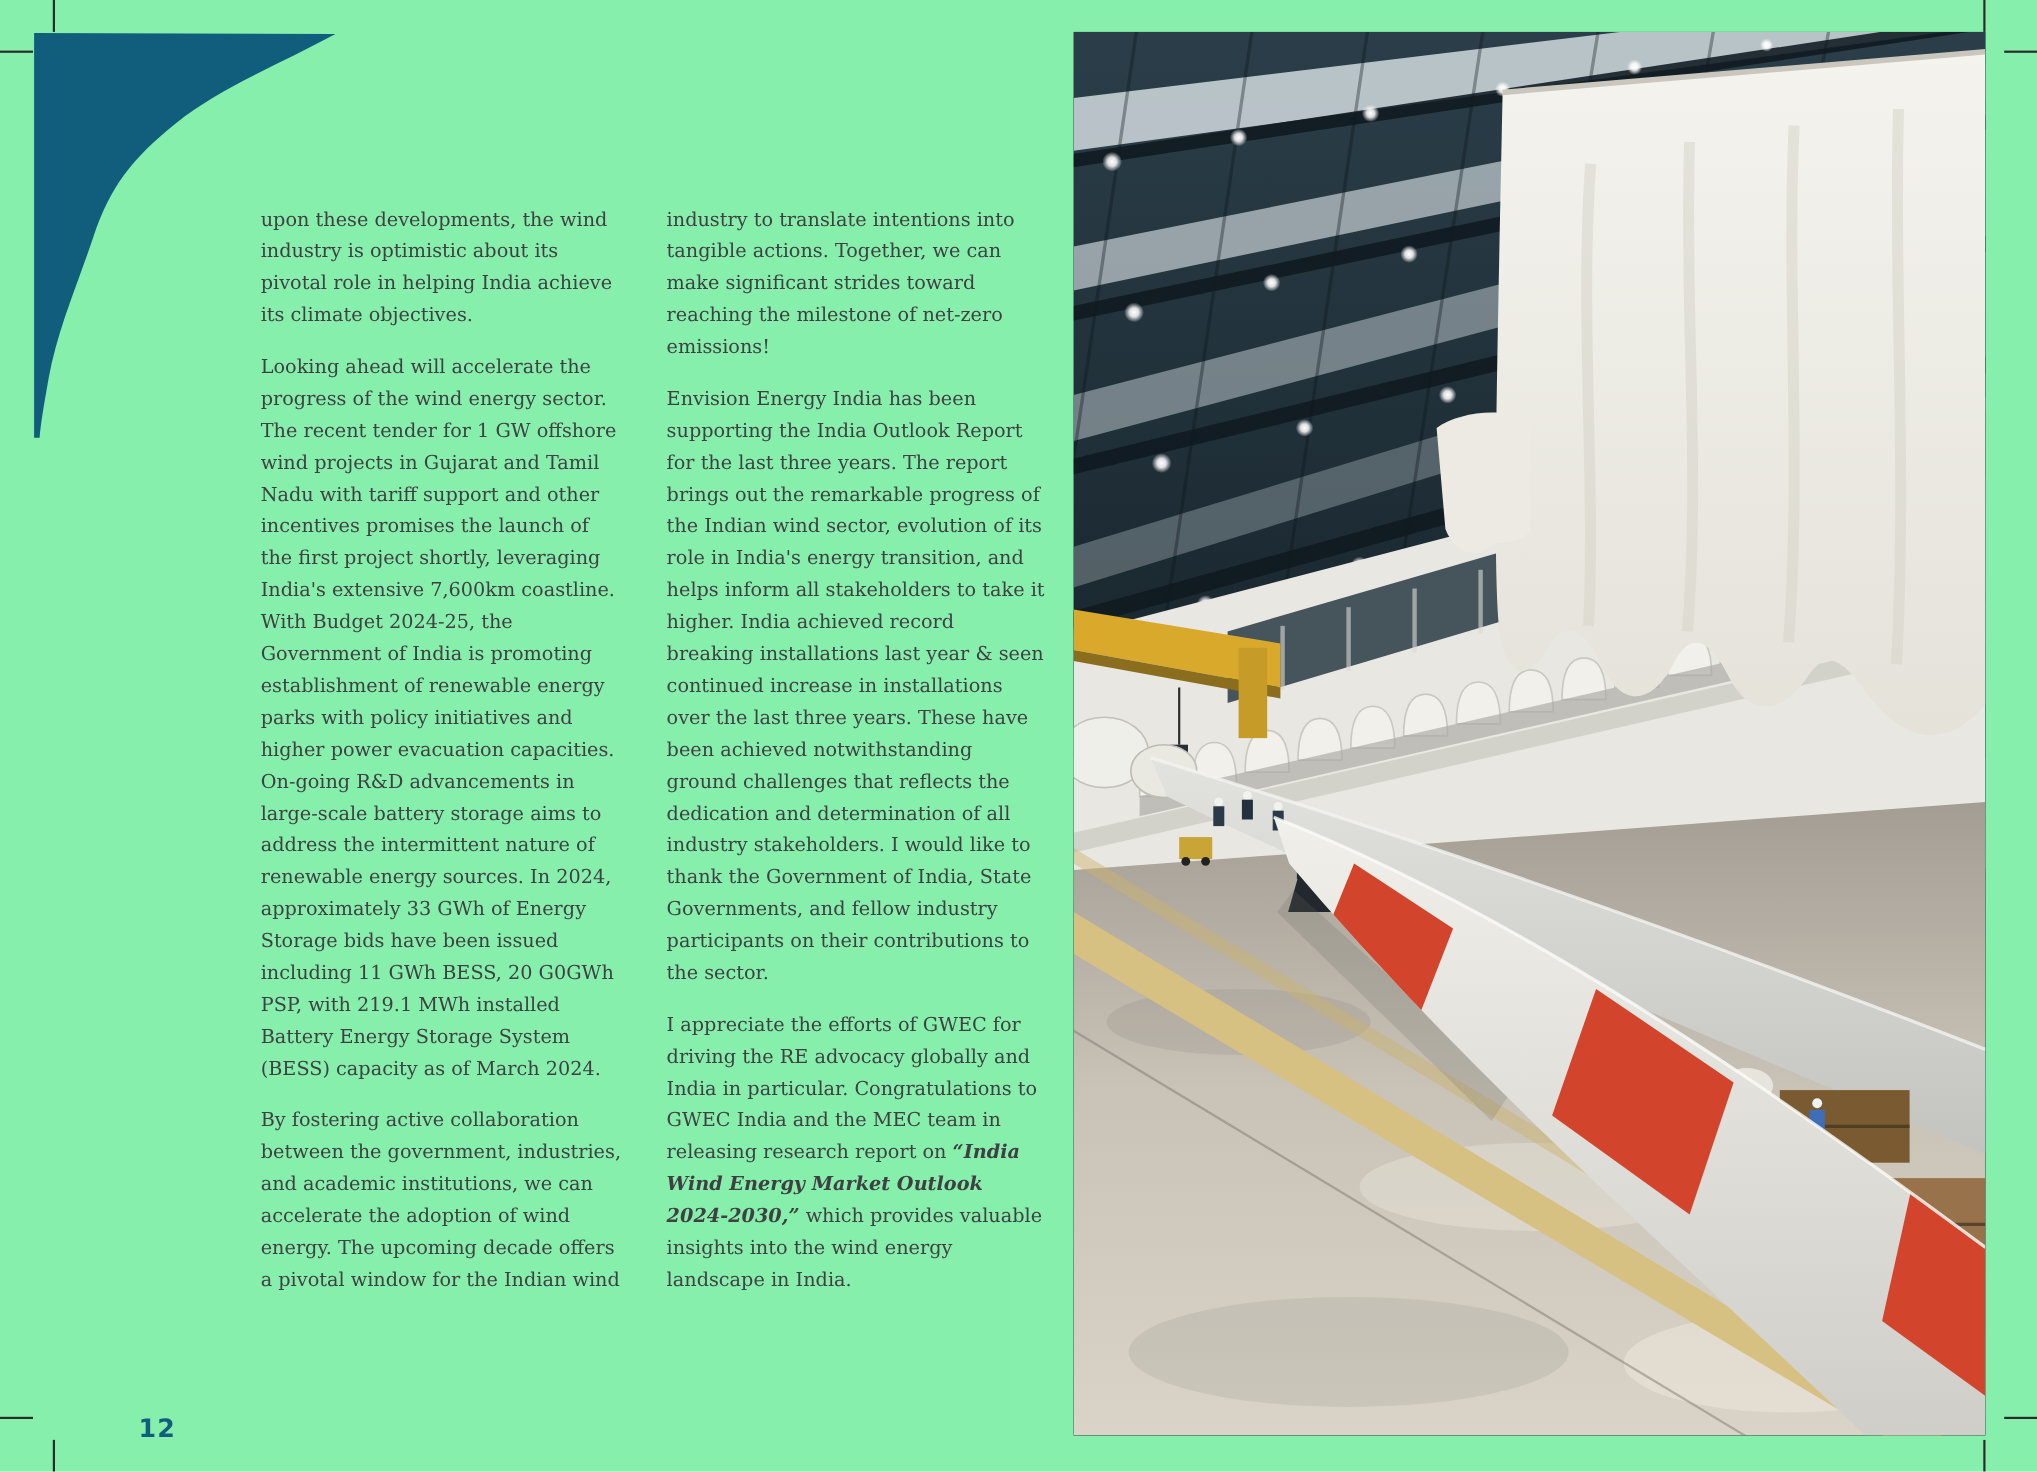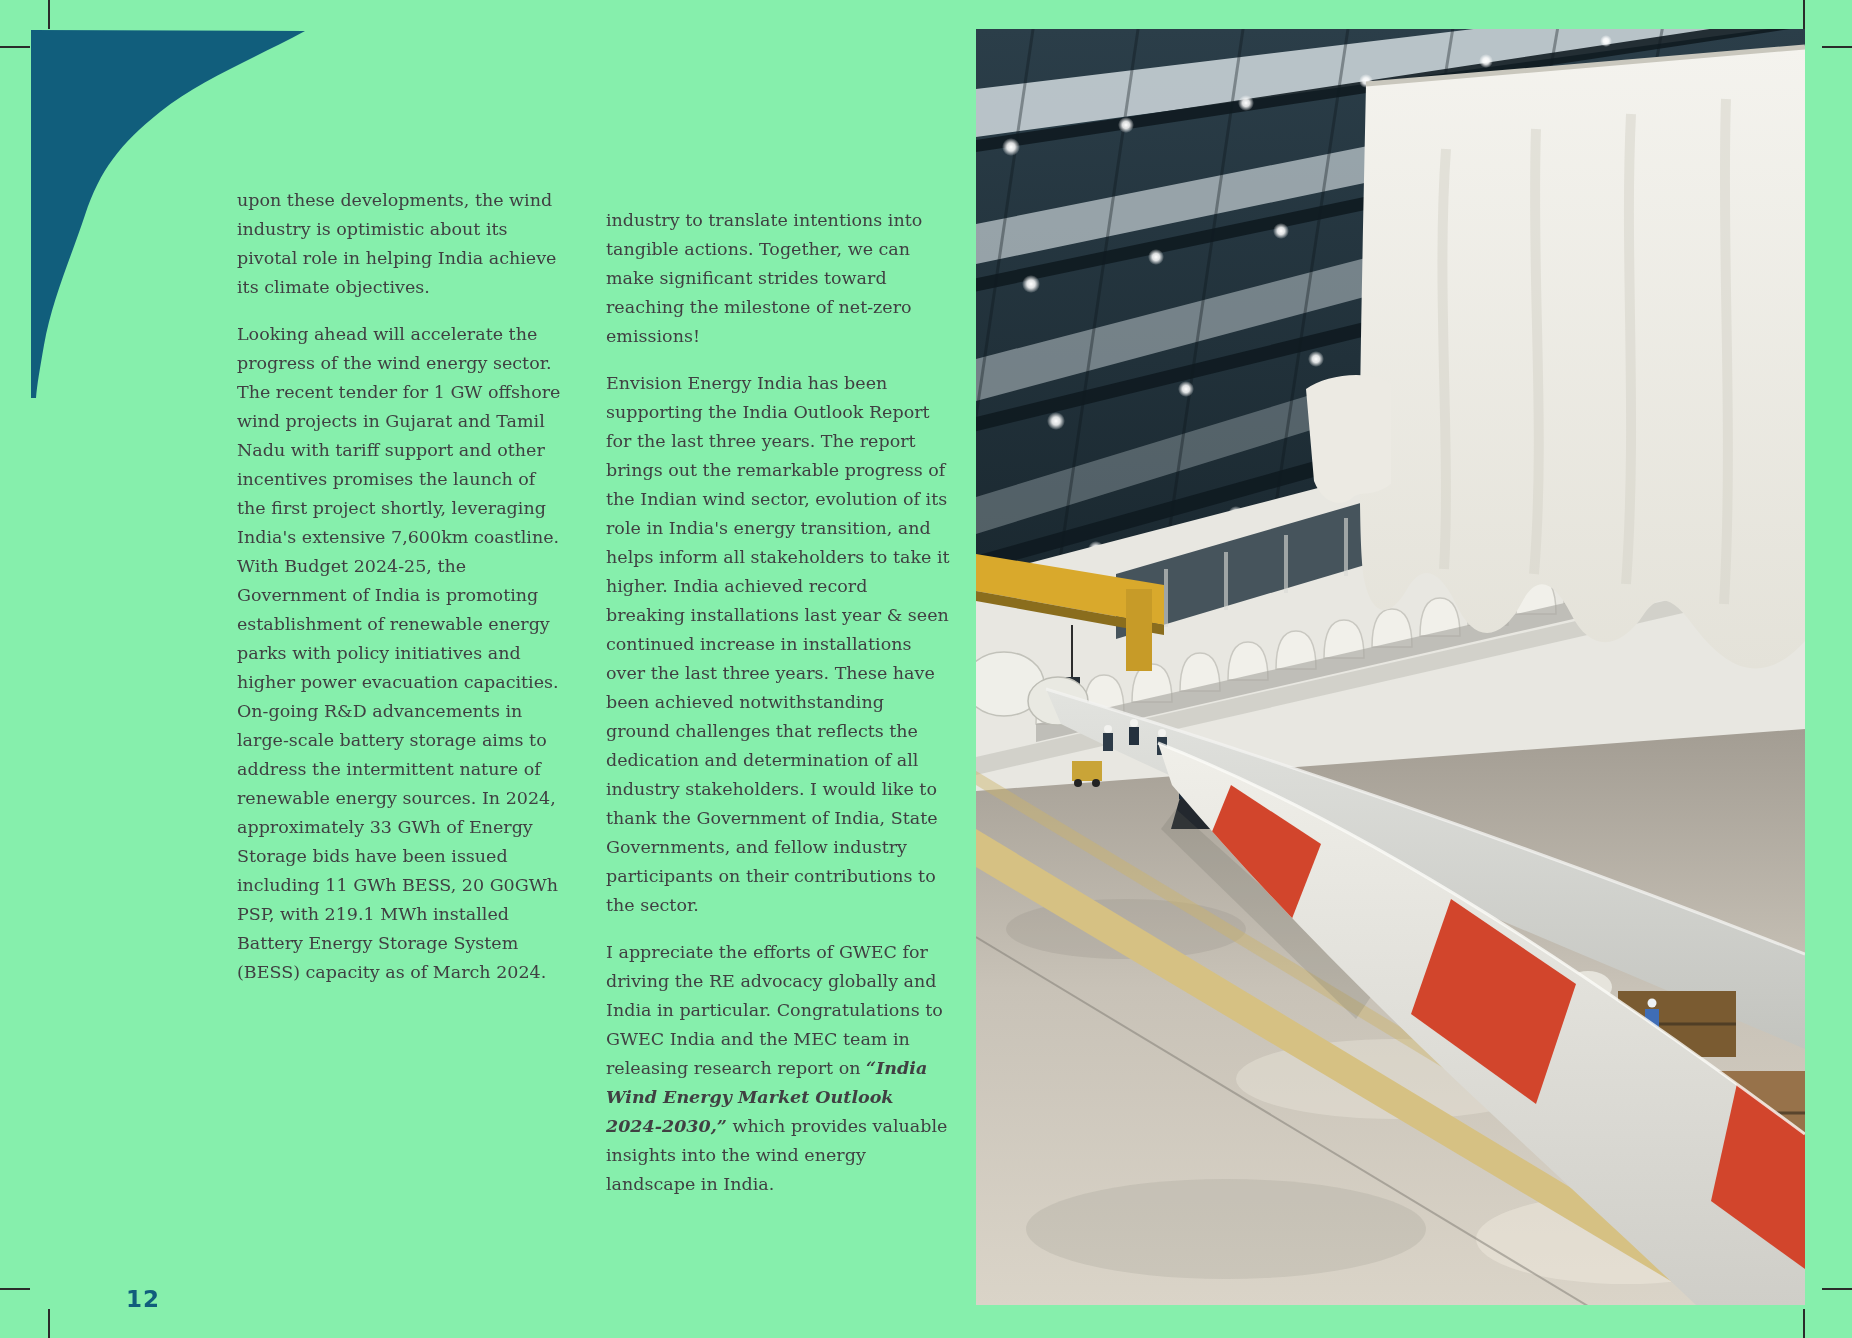--- a/index.html
+++ b/index.html
@@ -47,23 +47,24 @@
   <div class="crop h" style="left:1822px;top:1288px;"></div>
   <div class="crop v" style="left:1803px;top:1309px;"></div>
 
   <svg class="swoosh" viewBox="0 0 340 420" aria-hidden="true">
     <path id="swoosh-path" fill="#115e7c" d="M31,30 L305,31 C255,58 200,80 160,112 C120,144 100,170 85,215 C70,260 52,300 44,345 C40,368 37,385 36,398 L31,398 Z"></path>
   </svg>
 
   <div class="col col-left" style="color: rgb(64, 64, 66);">
     <p>upon these developments, the wind industry is optimistic about its pivotal role in helping India achieve its climate objectives.</p>
     <p>Looking ahead will accelerate the progress of the wind energy sector. The recent tender for 1 GW offshore wind projects in Gujarat and Tamil Nadu with tariff support and other incentives promises the launch of the first project shortly, leveraging India's extensive 7,600km coastline. With Budget 2024-25, the Government of India is promoting establishment of renewable energy parks with policy initiatives and higher power evacuation capacities. On-going R&amp;D advancements in large-scale battery storage aims to address the intermittent nature of renewable energy sources. In 2024, approximately 33 GWh of Energy Storage bids have been issued including 11 GWh BESS, 20 G0GWh PSP, with 219.1 MWh installed Battery Energy Storage System (BESS) capacity as of March 2024.</p>
+    <p>By fostering active collaboration between the government, industries, and academic institutions, we can accelerate the adoption of wind energy. The upcoming decade offers a pivotal window for the Indian wind</p>
   </div>
 
-  <div class="col col-right" style="color: rgb(64, 64, 66); margin-top: 20px;">
+  <div class="col col-right" style="color: rgb(64, 64, 66);">
     <p>industry to translate intentions into tangible actions. Together, we can make significant strides toward reaching the milestone of net-zero emissions!</p>
     <p>Envision Energy India has been supporting the India Outlook Report for the last three years. The report brings out the remarkable progress of the Indian wind sector, evolution of its role in India's energy transition, and helps inform all stakeholders to take it higher. India achieved record breaking installations last year &amp; seen continued increase in installations over the last three years. These have been achieved notwithstanding ground challenges that reflects the dedication and determination of all industry stakeholders. I would like to thank the Government of India, State Governments, and fellow industry participants on their contributions to the sector.</p>
     <p><span>I appreciate the efforts of GWEC for driving the RE advocacy globally and India in particular. Congratulations to GWEC India and the MEC team in releasing research report on </span><span class="report-title">“India Wind Energy Market Outlook 2024-2030,”</span><span> which provides valuable insights into the wind energy landscape in India.</span></p>
   </div>
 
   <div class="page-number" style="color: rgb(17, 94, 124);">12</div>
 
   <div class="photo">
     <svg viewBox="0 0 829 1276" preserveAspectRatio="none" aria-hidden="true">
       <defs>

